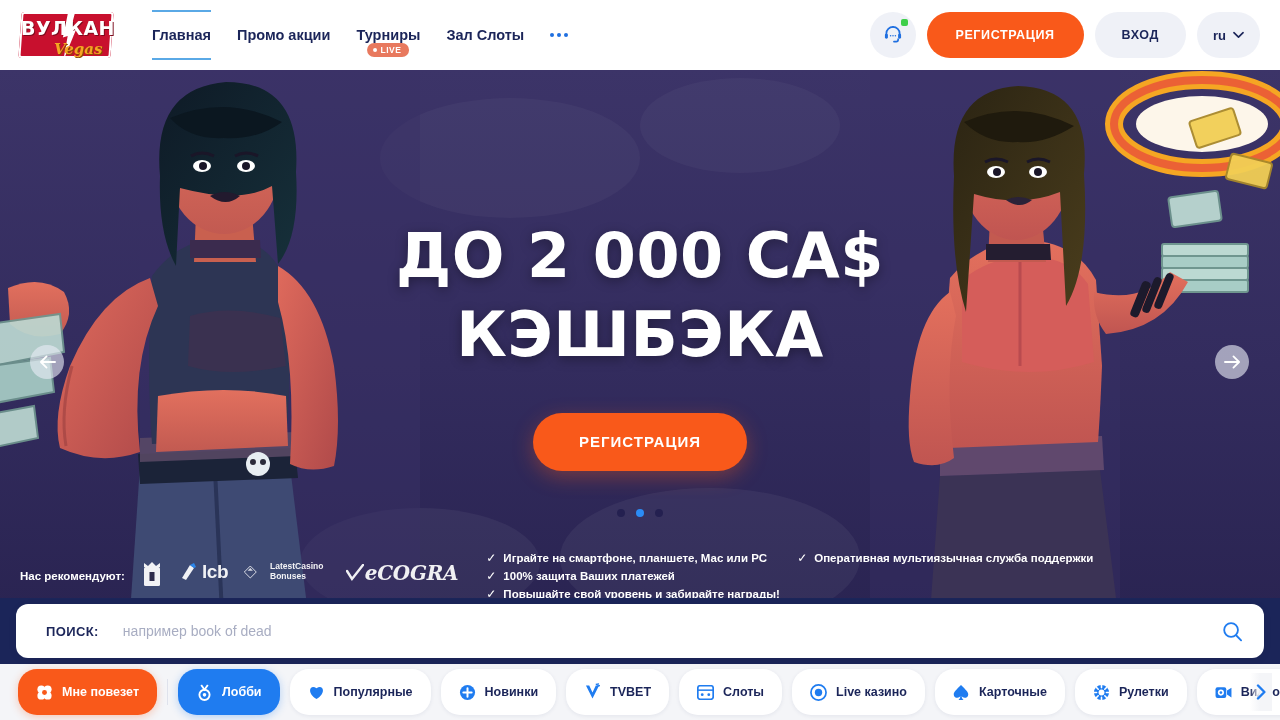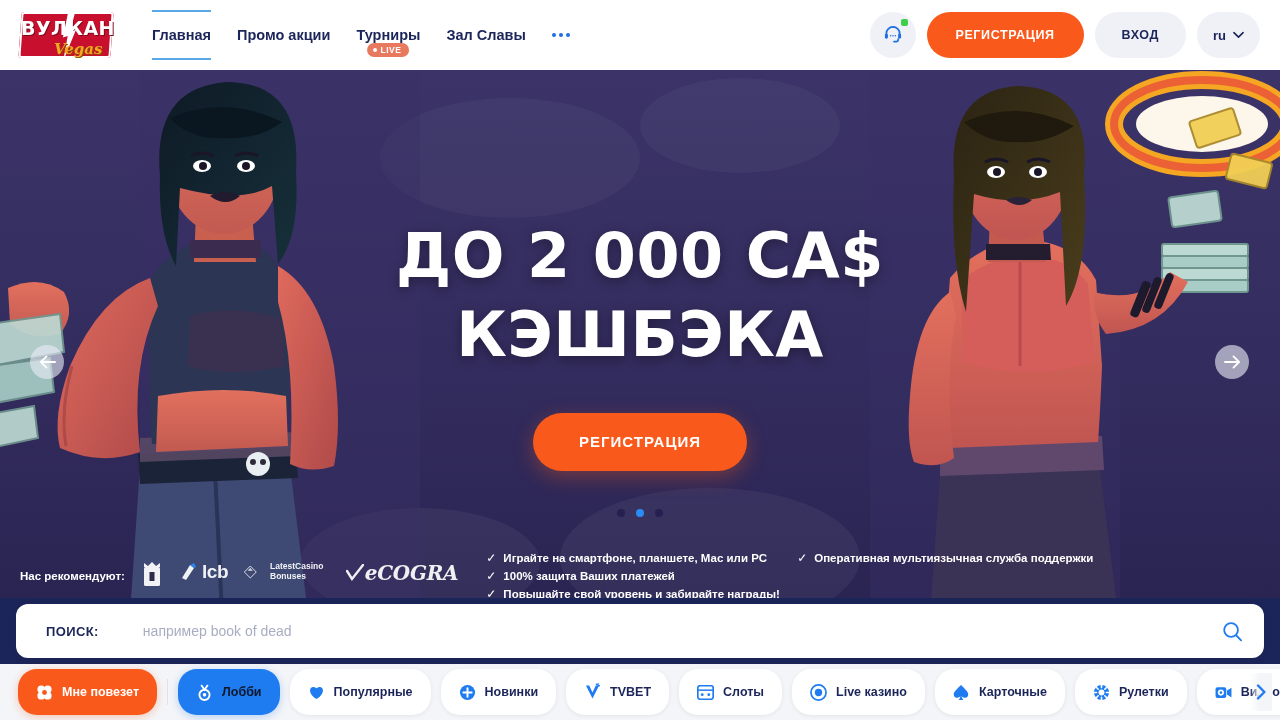--- a/index.html
+++ b/index.html
@@ -196,21 +196,21 @@
     background: #ffffff; border-radius: 12px; display: flex; align-items: center;
     padding: 0 14px 0 30px; z-index: 25;
     box-shadow: 0 2px 10px rgba(0,0,0,.06);
   }
   .search-label {
     color: #1b2559; font-size: 13px; font-weight: 700; letter-spacing: .4px;
     margin-right: 24px; white-space: nowrap;
   }
   .search-input {
     flex: 1; border: none; outline: none; font-size: 14px;
-    color: #1b2559; font-family: "Liberation Sans", sans-serif; background: transparent; margin-left: 20px;
+    color: #1b2559; font-family: "Liberation Sans", sans-serif; background: transparent;
   }
   .search-input::placeholder { color: #a8adc2; }
   .search-go {
     width: 36px; height: 36px; display: flex; align-items: center;
     justify-content: center; cursor: pointer; border: none; background: transparent;
   }
 
   
   .tabs-wrap {
     position: absolute; top: 664px; left: 0; width: 1280px; height: 56px;
@@ -221,21 +221,21 @@
     padding: 0 18px; position: relative;
   }
   .tab {
     height: 46px; border-radius: 19px; background: #ffffff;
     display: flex; align-items: center; gap: 9px; padding: 0 18px;
     font-size: 12.5px; font-weight: 700; color: #1b2559; cursor: pointer;
     white-space: nowrap; flex: 0 0 auto;
     box-shadow: 0 1px 4px rgba(27,37,89,.08);
   }
   .tab.lucky { background: #f9591a; color: #fff; box-shadow: 0 2px 8px rgba(249,89,26,.3); }
-  .tab.lobby { background: #1f7cf0; color: #0f172a; box-shadow: 0 2px 8px rgba(31,124,240,.3); }
+  .tab.lobby { background: #1f7cf0; color: #ffffff; box-shadow: 0 2px 8px rgba(31,124,240,.3); }
   .tab-sep { width: 1px; height: 26px; background: #dfe2ec; flex: 0 0 auto; }
   .tab-ic { display: flex; align-items: center; justify-content: center; width: 17px; height: 17px; }
   .tabs-next {
     position: absolute; right: 8px; top: 50%; transform: translateY(-50%);
     width: 22px; height: 38px; display: flex; align-items: center;
     justify-content: center; color: #1f7cf0; font-size: 17px; font-weight: 700;
     cursor: pointer; background: linear-gradient(90deg, rgba(244,245,248,0) 0%, #f4f5f8 45%);
   }
 </style>
 </head>
@@ -258,21 +258,21 @@
       <span>Промо акции</span>
     </div>
     <div class="nav-item">
       <span class="live-badge">
         <i class="live-dot"></i>
         <span>LIVE</span>
       </span>
       <span>Турниры</span>
     </div>
     <div class="nav-item">
-      <span>Зал Славы</span>
+      <span>Зал Слоты</span>
     </div>
     <div class="nav-dots">
       <i></i>
       <i></i>
       <i></i>
     </div>
   </nav>
 
   <div class="header-right">
     <div class="support-btn">

